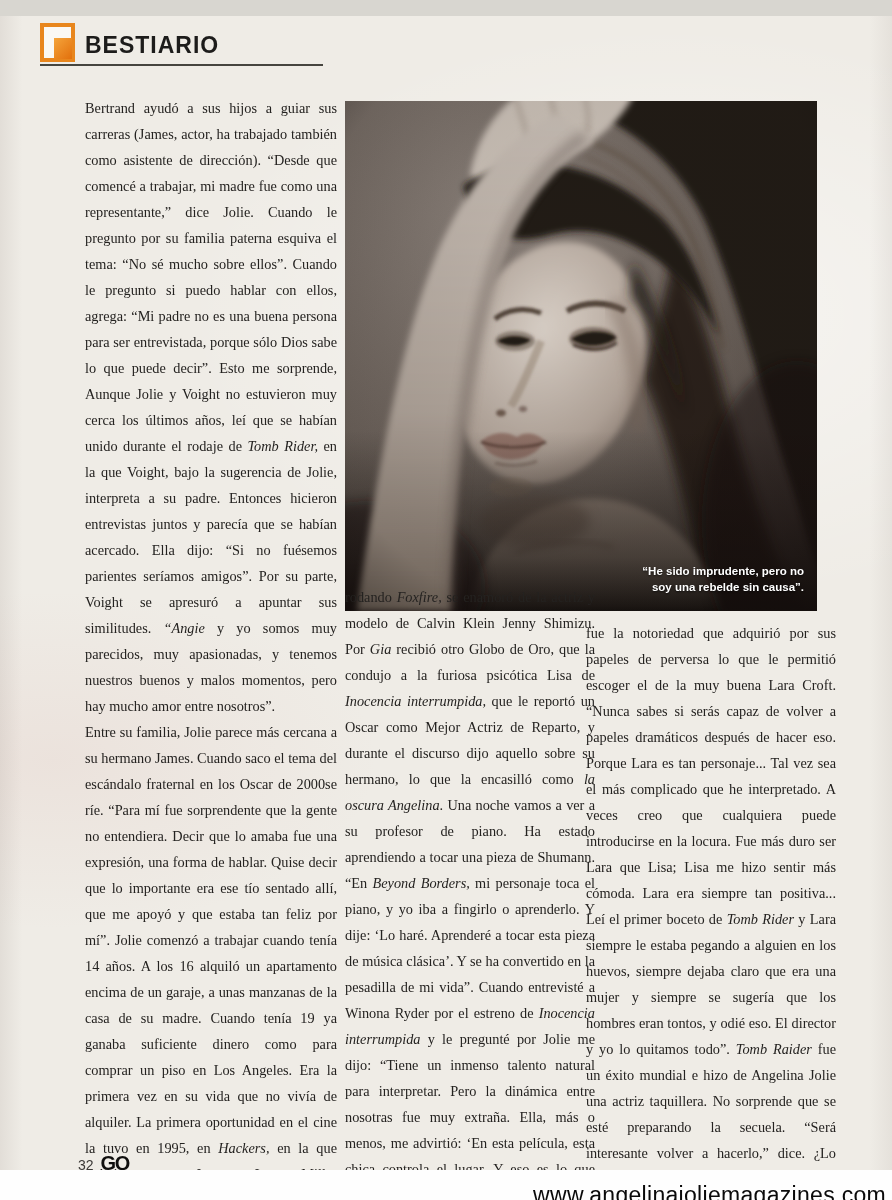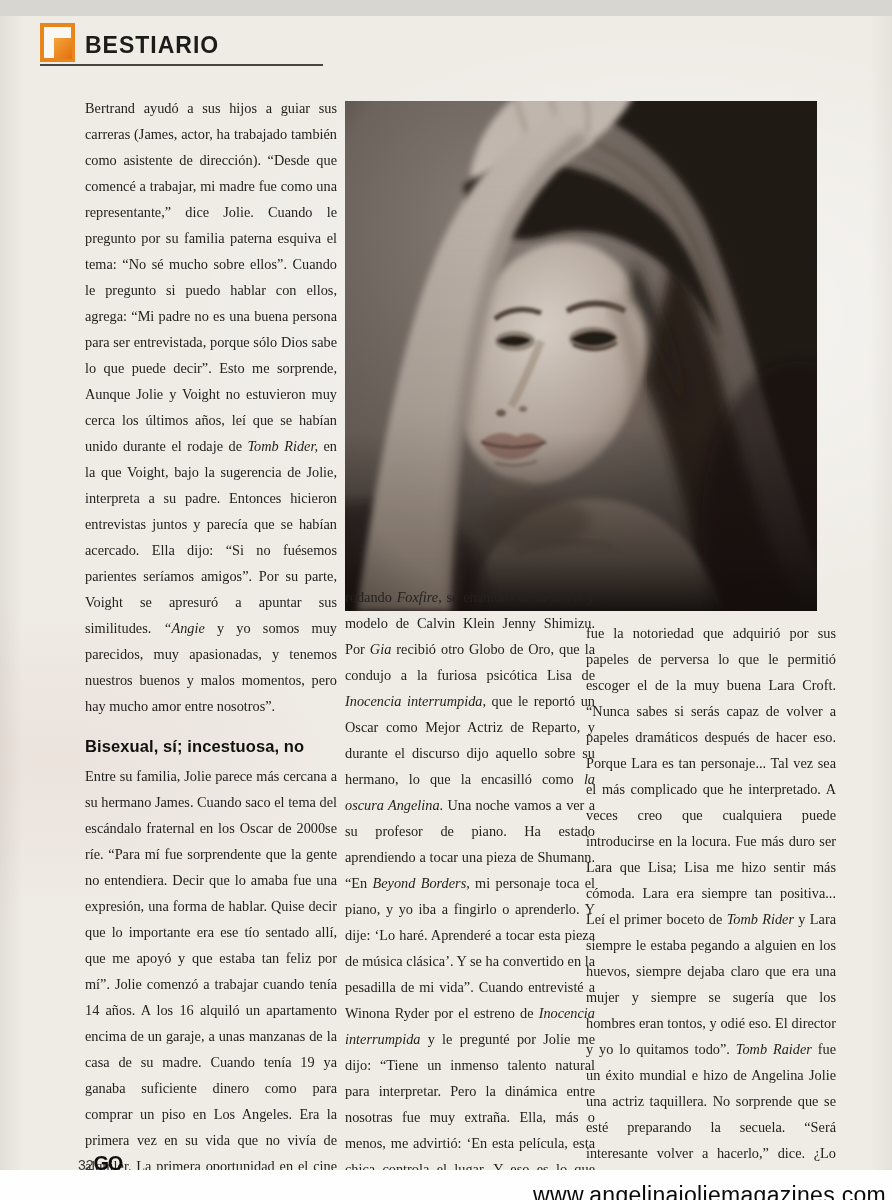--- a/index.html
+++ b/index.html
@@ -63,21 +63,21 @@
   .photo-caption{
     position:absolute;right:13px;bottom:15px;
     font-family:"Liberation Sans",sans-serif;font-weight:bold;
     font-size:11.5px;line-height:1.45;color:#ffffff;text-align:right;
     text-shadow:0 1px 2px rgba(0,0,0,0.6);
   }
 
   
   .folio{
     position:absolute;left:78px;top:1136px;
-    display:flex;align-items:baseline;
+    display:flex;align-items:baseline;gap:7px;
   }
   .folio .num{font-family:"Liberation Sans",sans-serif;font-size:14px;color:#3c3a37;}
   .folio .gq{
     font-family:"Liberation Sans",sans-serif;font-weight:bold;
     font-size:20px;letter-spacing:-1.5px;color:#0f0e0d;
   }
   .watermark-strip{
     position:absolute;left:0;right:0;bottom:0;height:46px;background:#fefefe;
   }
   .watermark{
@@ -92,21 +92,20 @@
 <div class="page">
 
   <div class="logo-box">
     <div class="logo-fill"></div>
   </div>
   <div class="section-title">BESTIARIO</div>
   <div class="header-rule"></div>
 
   <div class="col col-left">
     <p>Bertrand ayudó a sus hijos a guiar sus carreras (James, actor, ha trabajado también como asistente de dirección). “Desde que comencé a trabajar, mi madre fue como una representante,” dice Jolie. Cuando le pregunto por su familia paterna esquiva el tema: “No sé mucho sobre ellos”. Cuando le pregunto si puedo hablar con ellos, agrega: “Mi padre no es una buena persona para ser entrevistada, porque sólo Dios sabe lo que puede decir”. Esto me sorprende, Aunque Jolie y Voight no estuvieron muy cerca los últimos años, leí que se habían unido durante el rodaje de <i>Tomb Rider,</i> en la que Voight, bajo la sugerencia de Jolie, interpreta a su padre. Entonces hicieron entrevistas juntos y parecía que se habían acercado. Ella dijo: “Si no fuésemos parientes seríamos amigos”. Por su parte, Voight se apresuró a apuntar sus similitudes. <i>“Angie</i> y yo somos muy parecidos, muy apasionadas, y tenemos nuestros buenos y malos momentos, pero hay mucho amor entre nosotros”.</p>
-    <p class="subheading">Bisexual, sí; incestuosa, no</p>
     <p>Entre su familia, Jolie parece más cercana a su hermano James. Cuando saco el tema del escándalo fraternal en los Oscar de 2000se ríe. “Para mí fue sorprendente que la gente no entendiera. Decir que lo amaba fue una expresión, una forma de hablar. Quise decir que lo importante era ese tío sentado allí, que me apoyó y que estaba tan feliz por mí”. Jolie comenzó a trabajar cuando tenía 14 años. A los 16 alquiló un apartamento encima de un garaje, a unas manzanas de la casa de su madre. Cuando tenía 19 ya ganaba suficiente dinero como para comprar un piso en Los Angeles. Era la primera vez en su vida que no vivía de alquiler. La primera oportunidad en el cine la tuvo en 1995, en <i>Hackers,</i> en la que trabajó con Jonny Lee Miller <i>(Trainspotting),</i> a quien conoció en el rodaje y con el que se casó en 1996 (se divorciaron tres años después). Sin embargo, su momento llegó gracias a la televisión por cable. En 1997, la cadena TNT la eligió para la serie <i>George Wallace.</i> Por su papel de Cornelia ganó un Globo de Oro. Al año siguiente deslumbró haciendo de Gia Marie Carangi en <i>Gia.</i> Sabía un par de cosas sobre modelos, lesbianas y drogas: dos años antes,</p>
   </div>
 
   <div class="photo">
     <svg viewBox="0 0 472 510" width="472" height="510" preserveAspectRatio="none" aria-hidden="true">
       <defs>
         <radialGradient id="bg" cx="30%" cy="22%" r="95%">
           <stop offset="0%" stop-color="#8b817a"></stop>
           <stop offset="55%" stop-color="#6d635c"></stop>
           <stop offset="100%" stop-color="#4e453f"></stop>
@@ -187,20 +186,24 @@
 
       <rect x="0" y="330" width="472" height="180" fill="url(#fade)"></rect>
       <ellipse cx="25" cy="485" rx="115" ry="85" fill="#17110d" opacity="0.5" filter="url(#b6)"></ellipse>
       <ellipse cx="452" cy="420" rx="95" ry="160" fill="#17110d" opacity="0.5" filter="url(#b6)"></ellipse>
 
       <path d="M12,510 C30,380 55,250 85,170 C105,115 135,70 170,40 C185,28 200,18 212,12 L250,40 C215,60 185,95 165,140 C140,200 120,300 112,400 C108,450 106,485 106,510 Z" fill="url(#armg)" filter="url(#b3)"></path>
       <path d="M240,35 C205,58 176,95 158,140 C135,198 118,295 110,400 C107,450 106,485 106,510" stroke="#5c5048" stroke-width="10" fill="none" opacity="0.45" filter="url(#b6)"></path>
 
       <rect width="472" height="510" fill="url(#vig)"></rect>
     </svg>
+    <div class="photo-caption">
+      <span>“He sido imprudente, pero no</span><br>
+      <span>soy una rebelde sin causa”.</span>
+    </div>
   </div>
 
   <div class="col col-mid">
     <p>rodando <i>Foxfire,</i> se enamoró de la actriz y modelo de Calvin Klein Jenny Shimizu. Por <i>Gia</i> recibió otro Globo de Oro, que la condujo a la furiosa psicótica Lisa de <i>Inocencia interrumpida,</i> que le reportó un Oscar como Mejor Actriz de Reparto, y durante el discurso dijo aquello sobre su hermano, lo que la encasilló como <i>la oscura Angelina</i>. Una noche vamos a ver a su profesor de piano. Ha estado aprendiendo a tocar una pieza de Shumann. “En <i>Beyond Borders,</i> mi personaje toca el piano, y yo iba a fingirlo o aprenderlo. Y dije: ‘Lo haré. Aprenderé a tocar esta pieza de música clásica’. Y se ha convertido en la pesadilla de mi vida”. Cuando entrevisté a Winona Ryder por el estreno de <i>Inocencia interrumpida</i> y le pregunté por Jolie me dijo: “Tiene un inmenso talento natural para interpretar. Pero la dinámica entre nosotras fue muy extraña. Ella, más o menos, me advirtió: ‘En esta película, esta chica controla el lugar. Y eso es lo que haré’. Y yo me preguntaba qué querría decir. Algunas de las chicas formaron ese grupo. Era su banda. Se tomó el papel en serio”. Por supuesto,</p>
   </div>
 
   <div class="col col-right">
     <p>fue la notoriedad que adquirió por sus papeles de perversa lo que le permitió escoger el de la muy buena Lara Croft. “Nunca sabes si serás capaz de volver a papeles dramáticos después de hacer eso. Porque Lara es tan personaje... Tal vez sea el más complicado que he interpretado. A veces creo que cualquiera puede introducirse en la locura. Fue más duro ser Lara que Lisa; Lisa me hizo sentir más cómoda. Lara era siempre tan positiva... Leí el primer boceto de <i>Tomb Rider</i> y Lara siempre le estaba pegando a alguien en los huevos, siempre dejaba claro que era una mujer y siempre se sugería que los hombres eran tontos, y odié eso. El director y yo lo quitamos todo”. <i>Tomb Raider</i> fue un éxito mundial e hizo de Angelina Jolie una actriz taquillera. No sorprende que se esté preparando la secuela. “Será interesante volver a hacerlo,” dice. ¿Lo mejor de ser Lara Croft? Que los niños se le acerquen. “Es realmente lindo. Me llegan cartas hasta de sociedades arqueológicas”. La primera vez que nos vimos, Jolie llevaba unos vaqueros negros, botas negras de motorista y una camiseta</p>
   </div>
 

